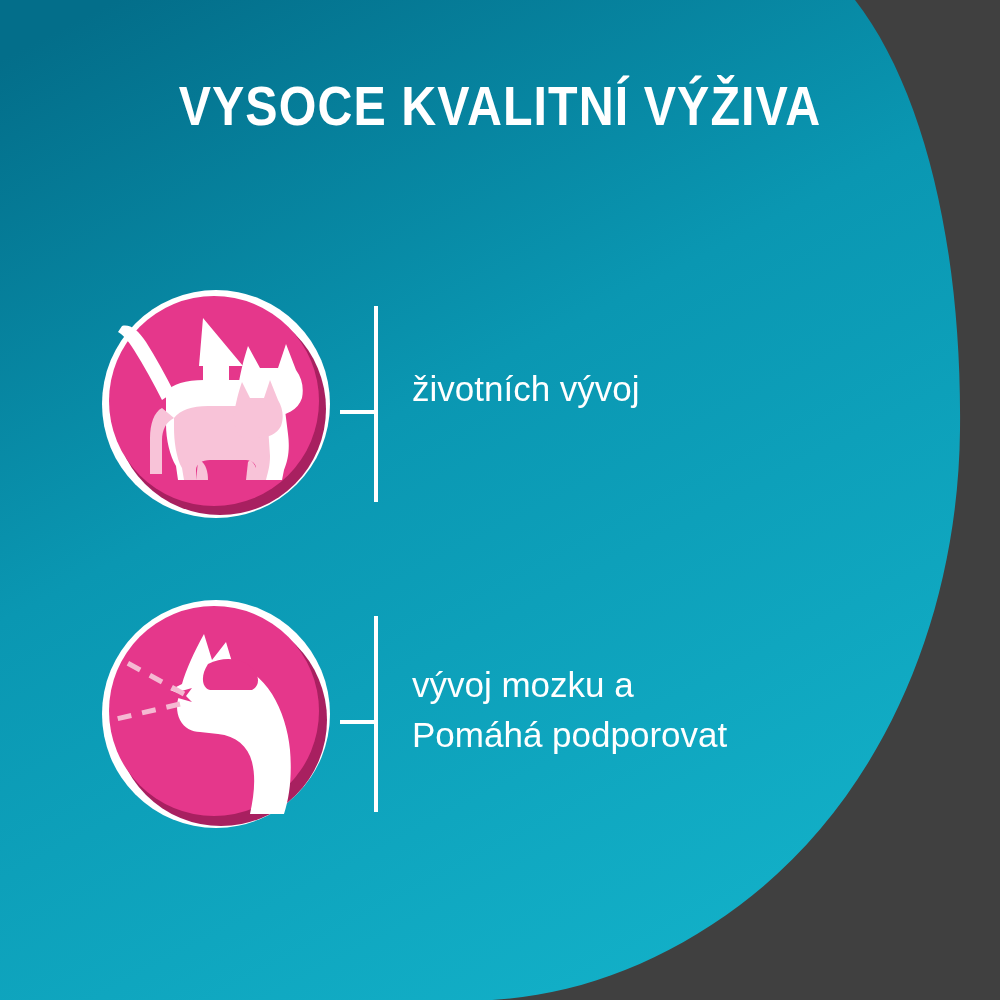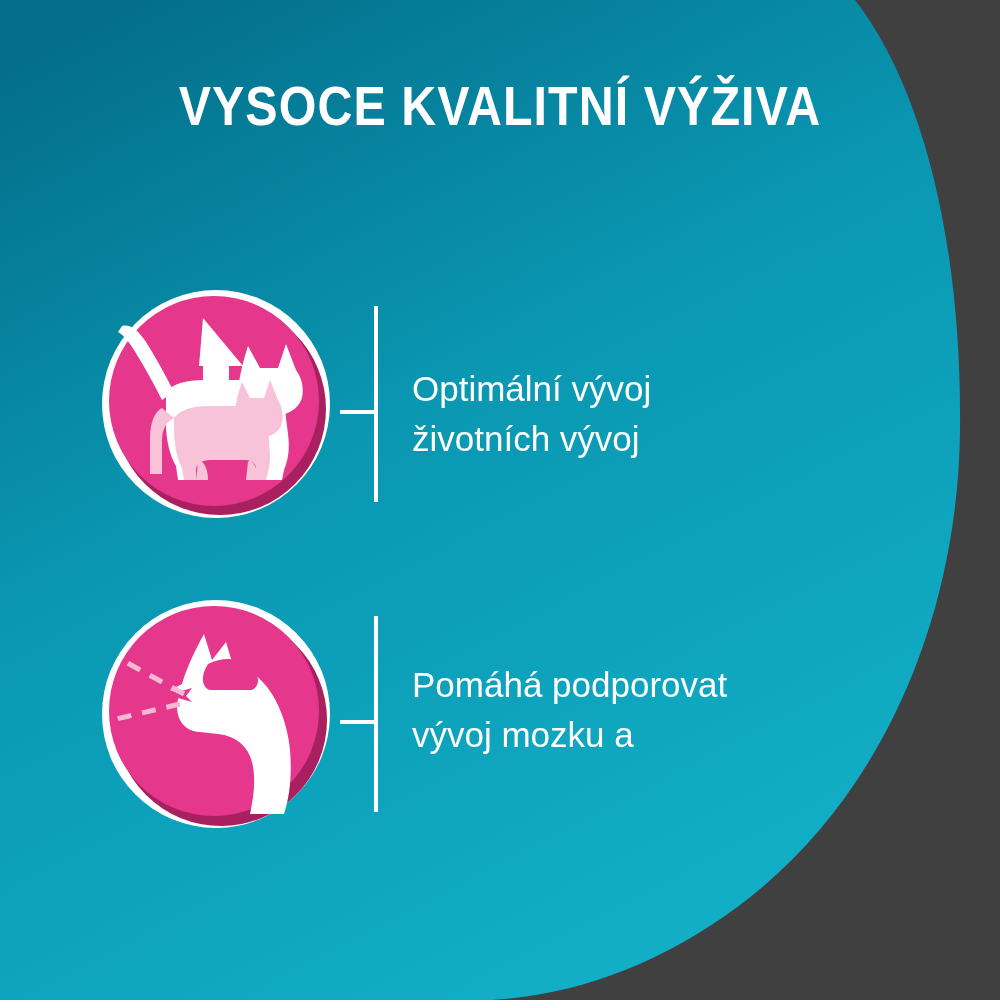--- a/index.html
+++ b/index.html
@@ -210,21 +210,20 @@
         </g>
       </svg>
     </div>
 
     <div class="connector">
       <div class="v-rule"></div>
       <div class="tick"></div>
     </div>
 
     <div class="feature-text">
-      <span class="line">Optimální vývoj</span>
       <span class="line">životních vývoj</span>
     </div>
   </div>
 
   <div class="feature row-2">
 
     <div class="icon-badge">
       <svg viewBox="0 0 232 232" aria-hidden="true">
 
         <circle cx="116" cy="116" r="114" fill="#ffffff"></circle>
@@ -269,18 +268,18 @@
         </g>
       </svg>
     </div>
 
     <div class="connector">
       <div class="v-rule"></div>
       <div class="tick"></div>
     </div>
 
     <div class="feature-text">
+      <span class="line">vývoj mozku a</span>
       <span class="line">Pomáhá podporovat</span>
-      <span class="line">vývoj mozku a</span>
     </div>
   </div>
 
 </div>
 
 </body></html>

